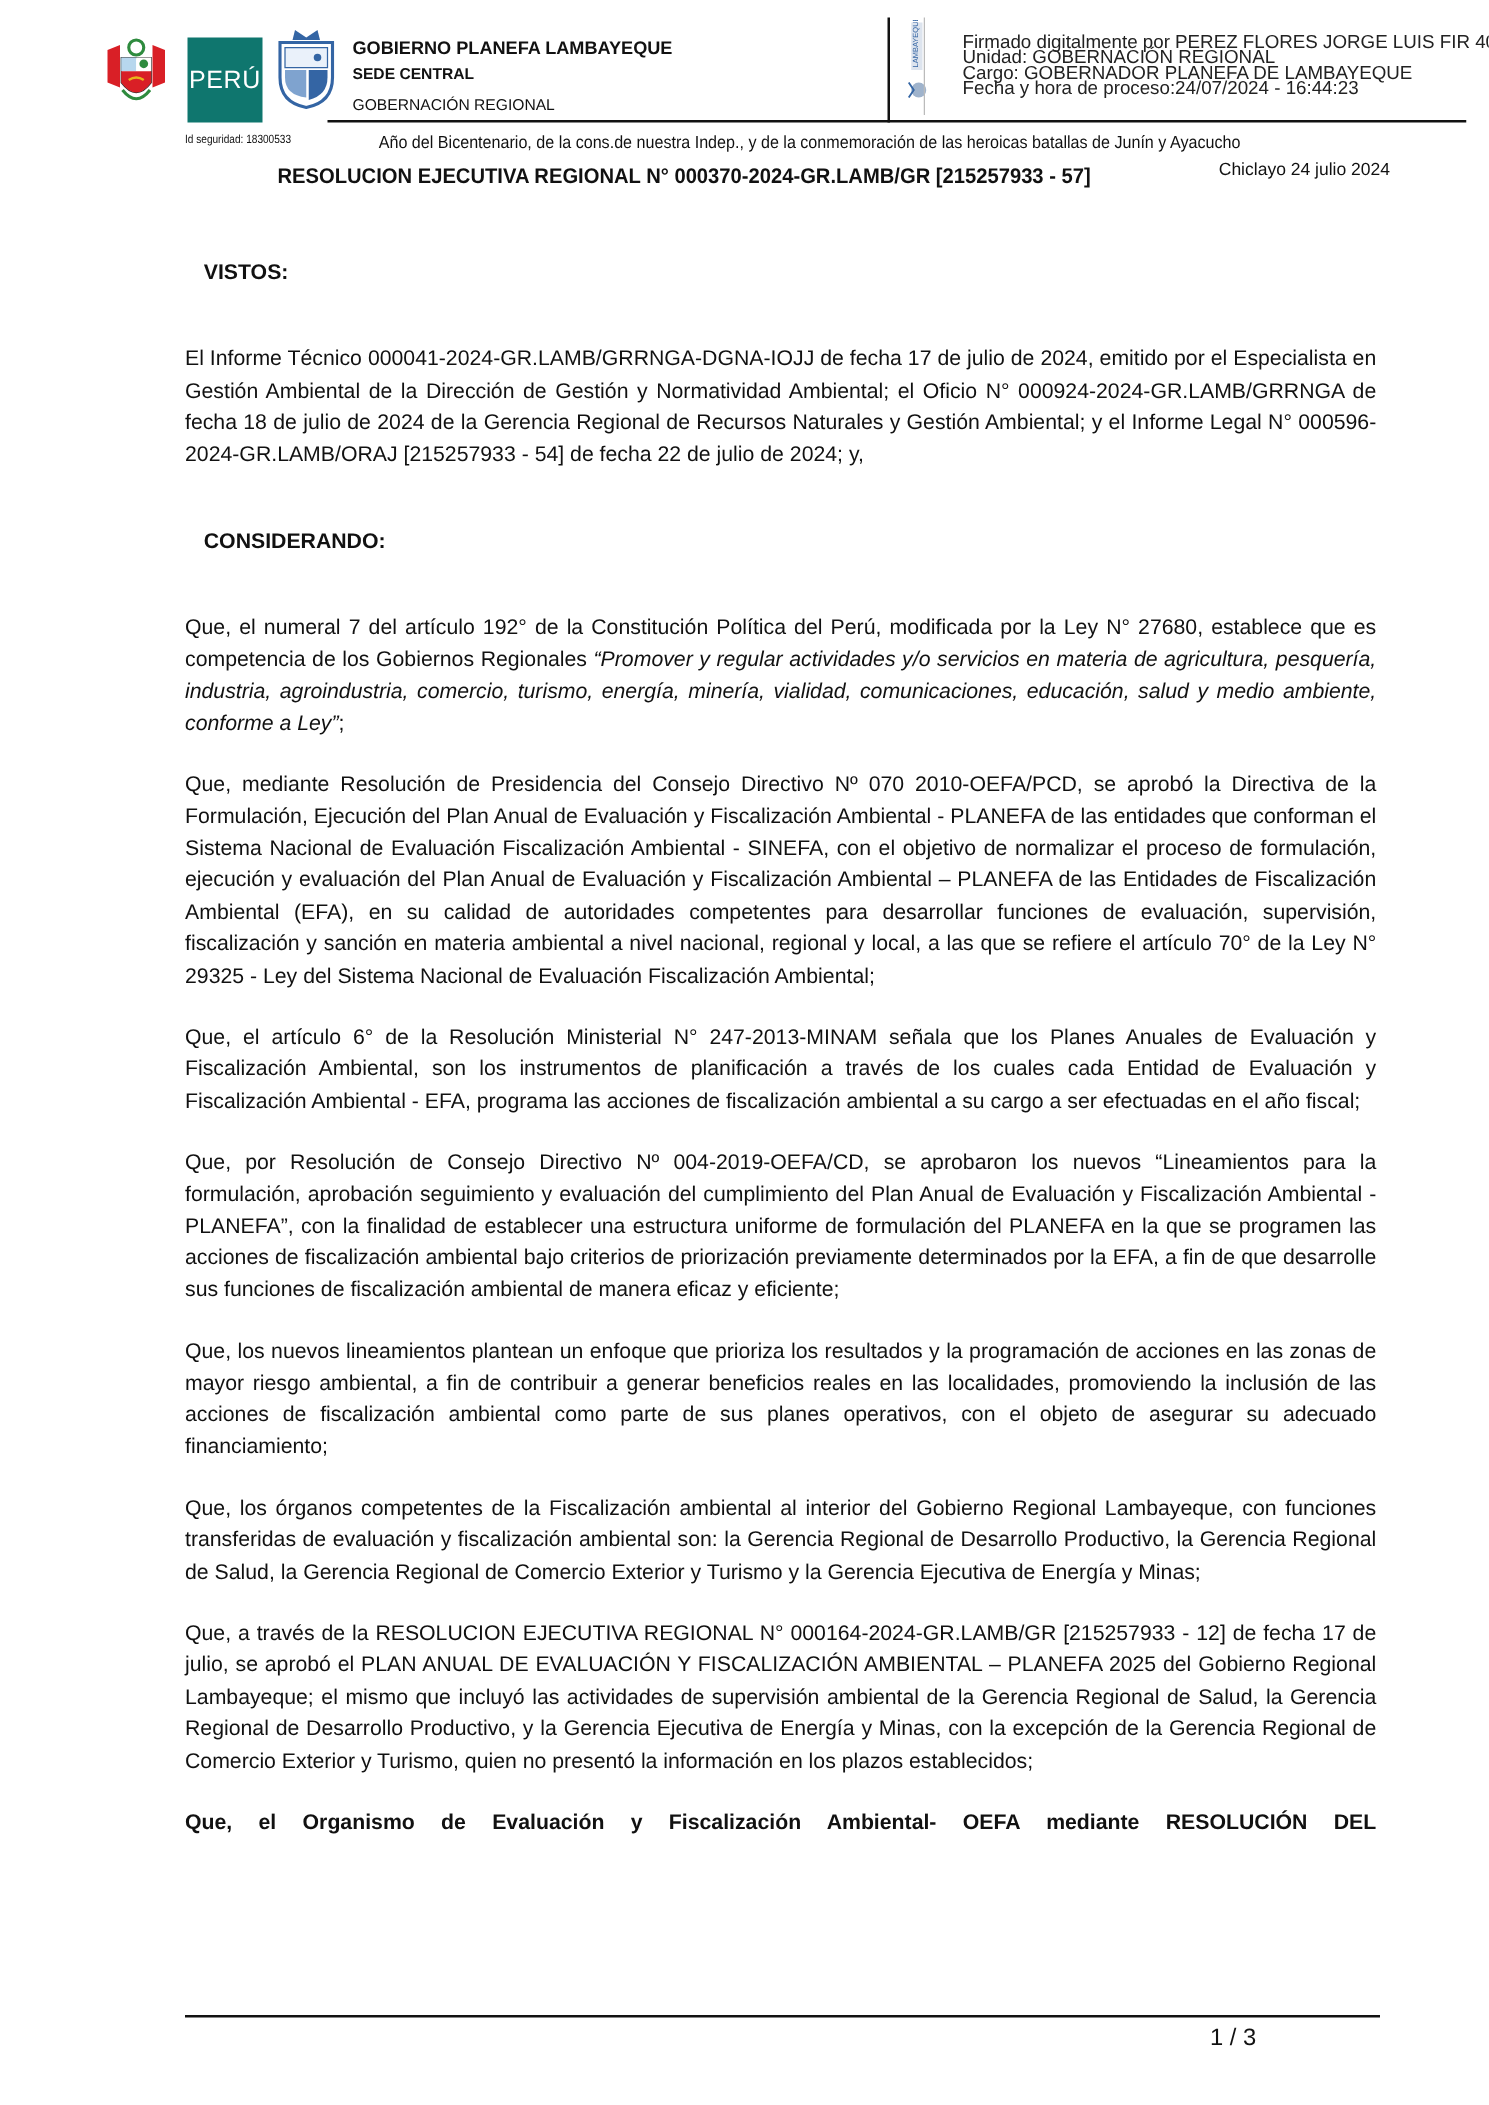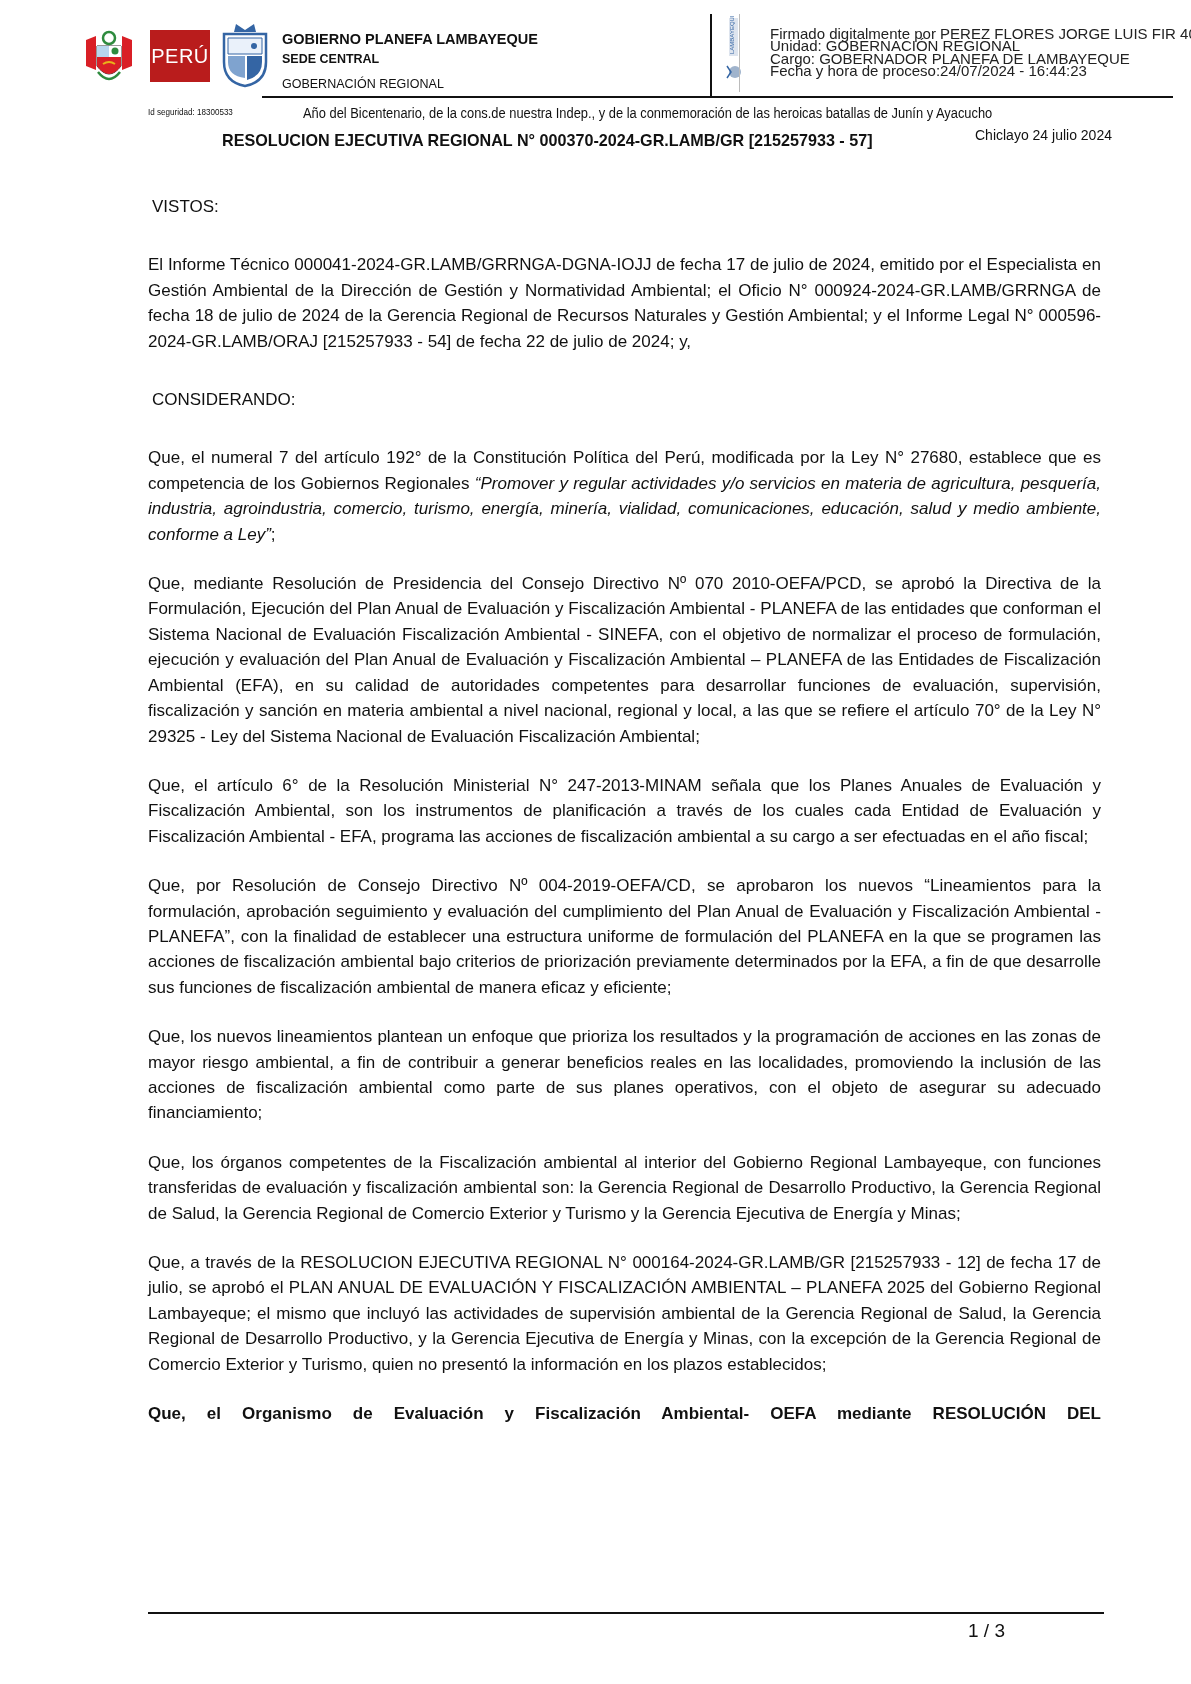--- a/index.html
+++ b/index.html
@@ -2,42 +2,42 @@
 <html><head>
 <meta charset="utf-8">
 <style>
   html, body { margin:0; padding:0; background:#ffffff; }
   body { width:1191px; height:1684px; position:relative; overflow:hidden;
          font-family:"Liberation Sans", sans-serif; color:#111; }
   .abs { position:absolute; }
 
   
   .coat { left:82px; top:26px; width:54px; height:62px; }
-  .peru-box { left:150px; top:30px; width:60px; height:52px; background:#b91c1c;
+  .peru-box { left:150px; top:30px; width:60px; height:68px; background:#0f766e;
               color:#fff; font-size:20px; display:flex; align-items:center; justify-content:center;
               letter-spacing:0.5px; }
   .lamb-shield { left:218px; top:22px; width:54px; height:66px; }
   .hdr-title { left:282px; top:31px; font-weight:bold; font-size:14.5px; }
   .hdr-sub1 { left:282px; top:52px; font-weight:bold; font-size:12.5px; }
   .hdr-sub2 { left:282px; top:77px; font-weight:normal; font-size:12.5px; }
   .hdr-line { left:262px; top:96px; width:911px; height:2px; background:#111; }
   .sig-vline { left:710px; top:14px; width:1.5px; height:84px; background:#111; }
   .sig-stampcol { left:725px; top:16px; width:18px; height:70px; }
   .sig-divider { left:739px; top:14px; width:1px; height:78px; background:#bbb; }
   .sig-text { left:742px; top:28px; font-size:15px; line-height:12.3px; color:#222; white-space:nowrap;margin-left:28px; }
 
   .id-seg { left:148px; top:106px; font-size:9.5px; transform:scaleX(0.85); transform-origin:left; }
   .motto { left:303px; top:105px; font-size:14px; transform:scaleX(0.92); transform-origin:left; white-space:nowrap; }
   .res-title { left:222px; top:131px; font-weight:bold; font-size:17px; white-space:nowrap;
                transform:scaleX(0.95); transform-origin:left; }
   .place-date { left:975px; top:127px; font-size:14px; white-space:nowrap; }
 
   
   .content { left:148px; top:190px; width:953px; font-size:17px; line-height:25.4px; }
-  .section-h { font-weight:normal; margin:4px; }
+  .section-h { font-weight:bold; margin:15px; }
   .para { text-align:justify; margin:0; }
   .gap1 { height:29px; }
   .gap2 { height:24px; }
   .it { font-style:italic; }
 
   .footer-line { left:148px; top:1612px; width:956px; height:2px; background:#111; }
   .page-num { left:968px; top:1620px; font-size:19px; }
 </style>
 </head>
 <body>

